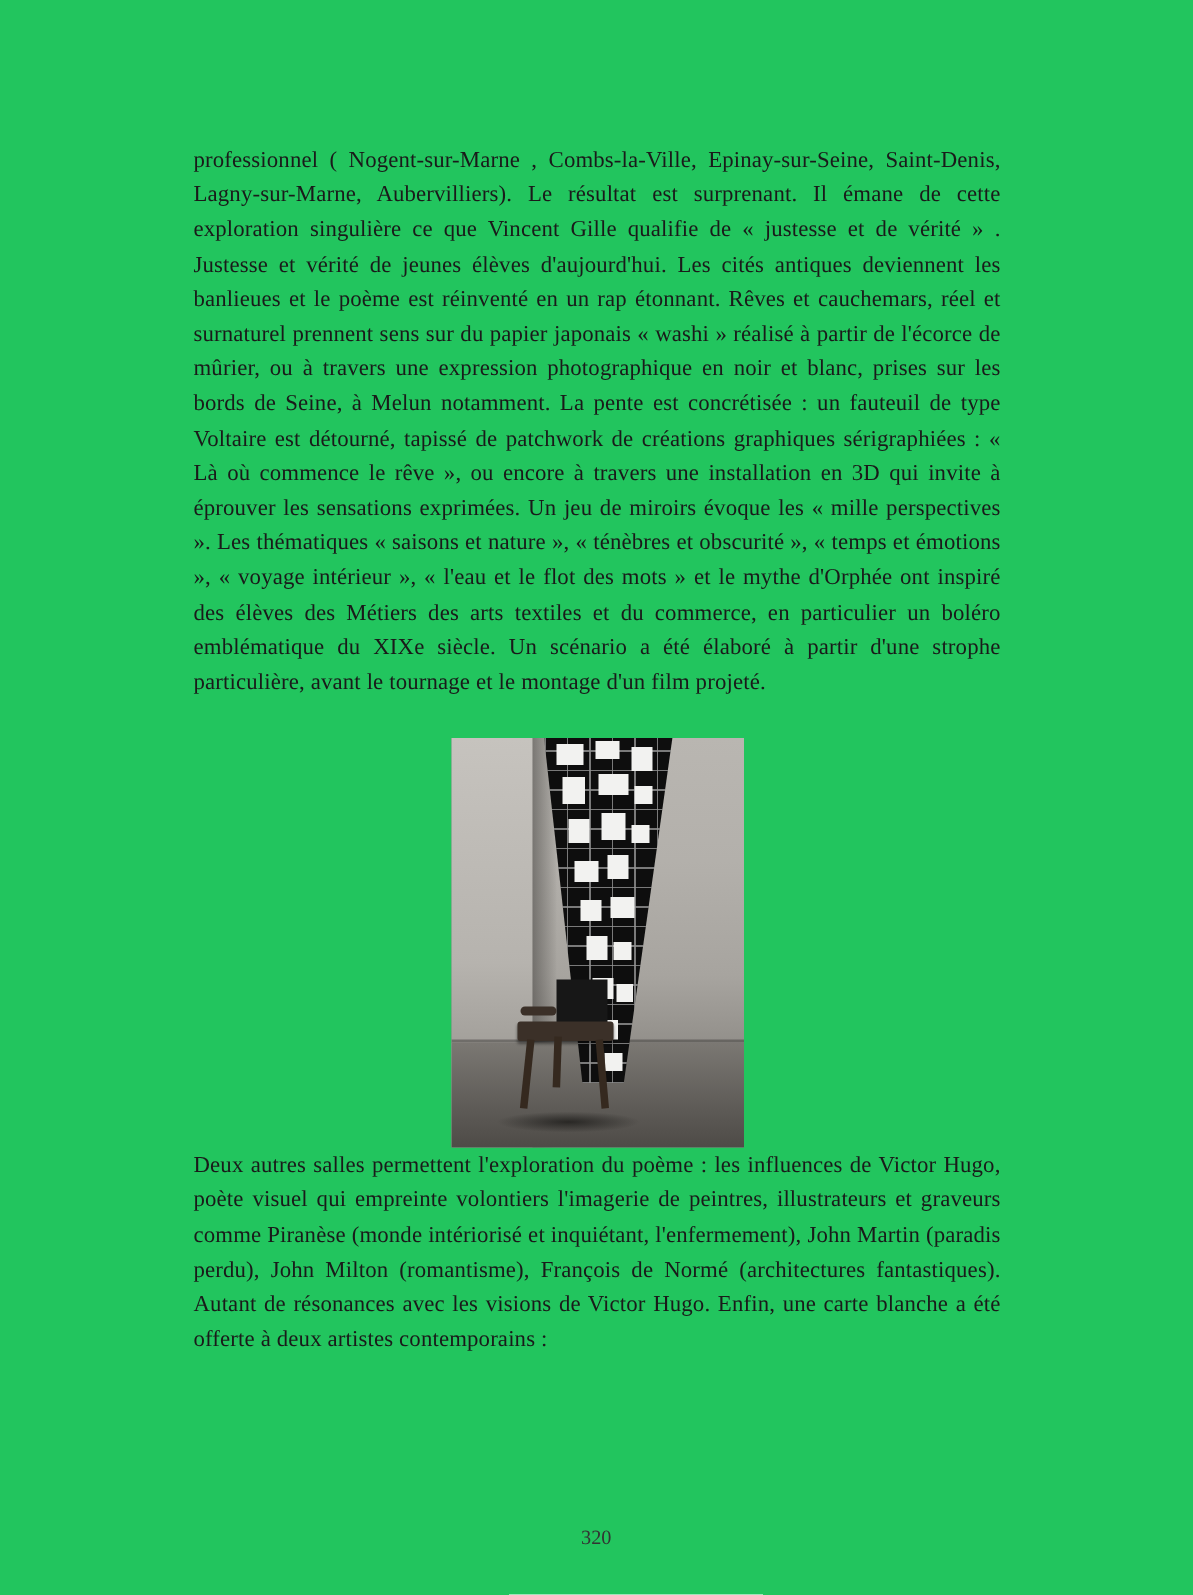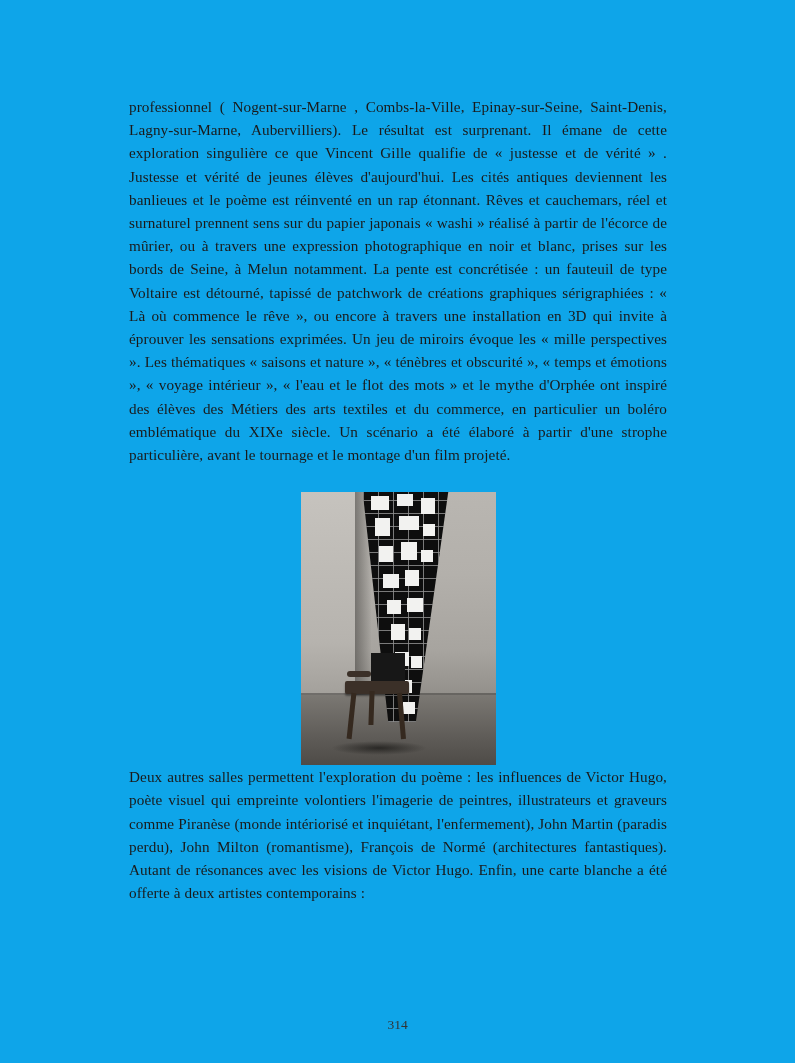--- a/index.html
+++ b/index.html
@@ -13,21 +13,21 @@
     position: relative;
     font-family: "Liberation Serif", serif;
     color: #1a1a1a;
     overflow: hidden;
   }
   .page {
     position: absolute;
     top: 0; left: 0;
     width: 795px;
     height: 1063px;
-    background: #0ea5e9;
+    background: #22c55e;
   }
   .content {
     position: absolute;
     left: 129px;
     top: 95px;
     width: 538px;
   }
   p.body-text {
     margin: 0 0 0 0;
     font-size: 15.2px;
@@ -210,14 +210,14 @@
           <div class="chair-leg leg2"></div>
         </div>
       </div>
     </div>
 
 
     <p class="body-text after-fig">Deux autres salles permettent l'exploration du poème : les influences de Victor Hugo, poète visuel qui empreinte volontiers l'imagerie de peintres, illustrateurs et graveurs comme Piranèse (monde intériorisé et inquiétant, l'enfermement), John Martin (paradis perdu), John Milton (romantisme), François de Normé (architectures fantastiques). Autant de résonances avec les visions de Victor Hugo. Enfin, une carte blanche a été offerte à deux artistes contemporains :</p>
 
   </div>
 
-  <div class="page-number">314</div>
+  <div class="page-number">320</div>
 </div>
 
 </body></html>

